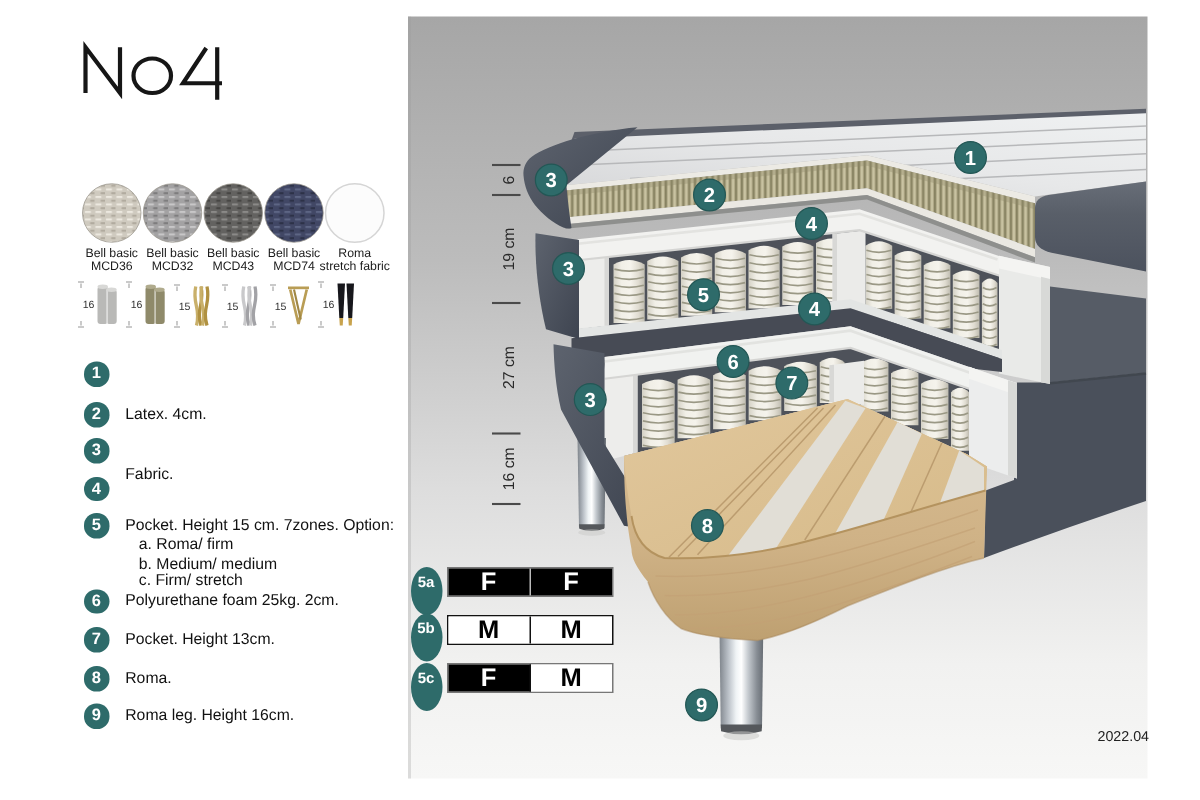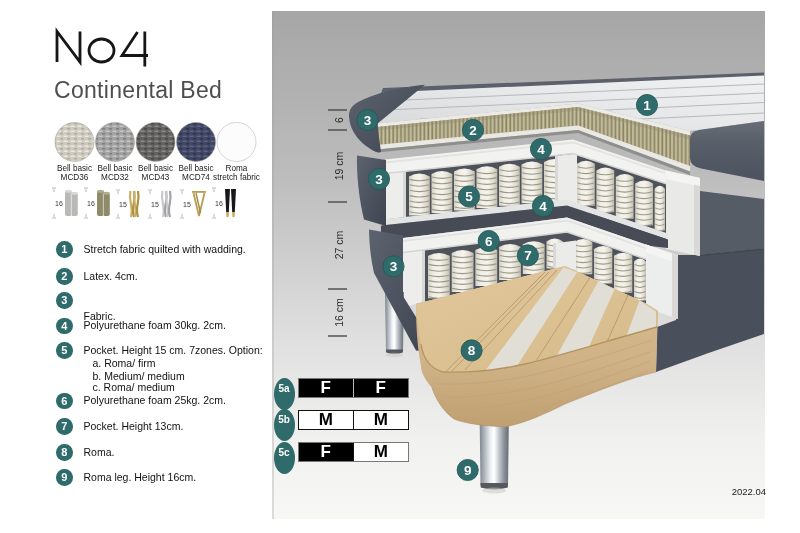--- a/index.html
+++ b/index.html
@@ -343,42 +343,39 @@
         <line x1="212" y1="218" x2="216" y2="218"></line>
         <line x1="214" y1="189" x2="214" y2="192"></line>
         <line x1="214" y1="214" x2="214" y2="217"></line>
       </g>
       <text x="219" y="205.6" font-size="7" fill="#333" text-anchor="middle">16</text>
 <polygon points="225,189 230,189 228.8,212 226.2,212" fill="#17171c"></polygon>
       <polygon points="226.2,212 228.8,212 228.5,217 226.5,217" fill="#c8a34d"></polygon>
       <polygon points="231,189 236,189 234.8,212 232.2,212" fill="#17171c"></polygon>
       <polygon points="232.2,212 234.8,212 234.5,217 232.5,217" fill="#c8a34d"></polygon>
 </svg>
-<div id="title2">Continental Bed</div>
 <div class="num" style="left:56px;top:241.2px">1</div>
-<div class="itxt" style="left:83.5px;top:242.9px">Stretch fabric quilted with wadding.</div>
 <div class="num" style="left:56px;top:268.1px">2</div>
 <div class="itxt" style="left:83.5px;top:269.8px">Latex. 4cm.</div>
 <div class="num" style="left:56px;top:292.0px">3</div>
 <div class="itxt" style="left:83.5px;top:310px">Fabric.</div>
 <div class="num" style="left:56px;top:317.5px">4</div>
-<div class="itxt" style="left:83.5px;top:319.2px">Polyurethane foam 30kg. 2cm.</div>
 <div class="num" style="left:56px;top:342.0px">5</div>
 <div class="itxt" style="left:83.5px;top:343.7px">Pocket. Height 15 cm. 7zones. Option:</div>
 <div class="num" style="left:56px;top:392.5px">6</div>
 <div class="itxt" style="left:83.5px;top:394.2px">Polyurethane foam 25kg. 2cm.</div>
 <div class="num" style="left:56px;top:418.4px">7</div>
 <div class="itxt" style="left:83.5px;top:420.1px">Pocket. Height 13cm.</div>
 <div class="num" style="left:56px;top:444.0px">8</div>
 <div class="itxt" style="left:83.5px;top:445.7px">Roma.</div>
 <div class="num" style="left:56px;top:469.0px">9</div>
 <div class="itxt" style="left:83.5px;top:470.7px">Roma leg. Height 16cm.</div>
 <div class="itxt" style="left:92.5px;top:357.3px">a. Roma/ firm</div>
 <div class="itxt" style="left:92.5px;top:369.5px">b. Medium/ medium</div>
-<div class="itxt" style="left:92.5px;top:381.4px">c. Roma/ medium</div>
+<div class="itxt" style="left:92.5px;top:381.4px">c. Firm/ stretch</div>
 <div class="fnum" style="left:273.5px;top:377.5px">5a</div>
 <div class="fbox" style="top:378px;border:1px solid #777">
       <div class="fcell" style="background:#000;color:#fff;border-right:1px solid #bbb">F</div>
       <div class="fcell" style="background:#000;color:#fff;">F</div>
     </div>
 <div class="fnum" style="left:273.5px;top:409.0px">5b</div>
 <div class="fbox" style="top:409.5px;border:1px solid #111">
       <div class="fcell" style="background:#fff;color:#000;border-right:1px solid #111">M</div>
       <div class="fcell" style="background:#fff;color:#000;">M</div>
     </div>

